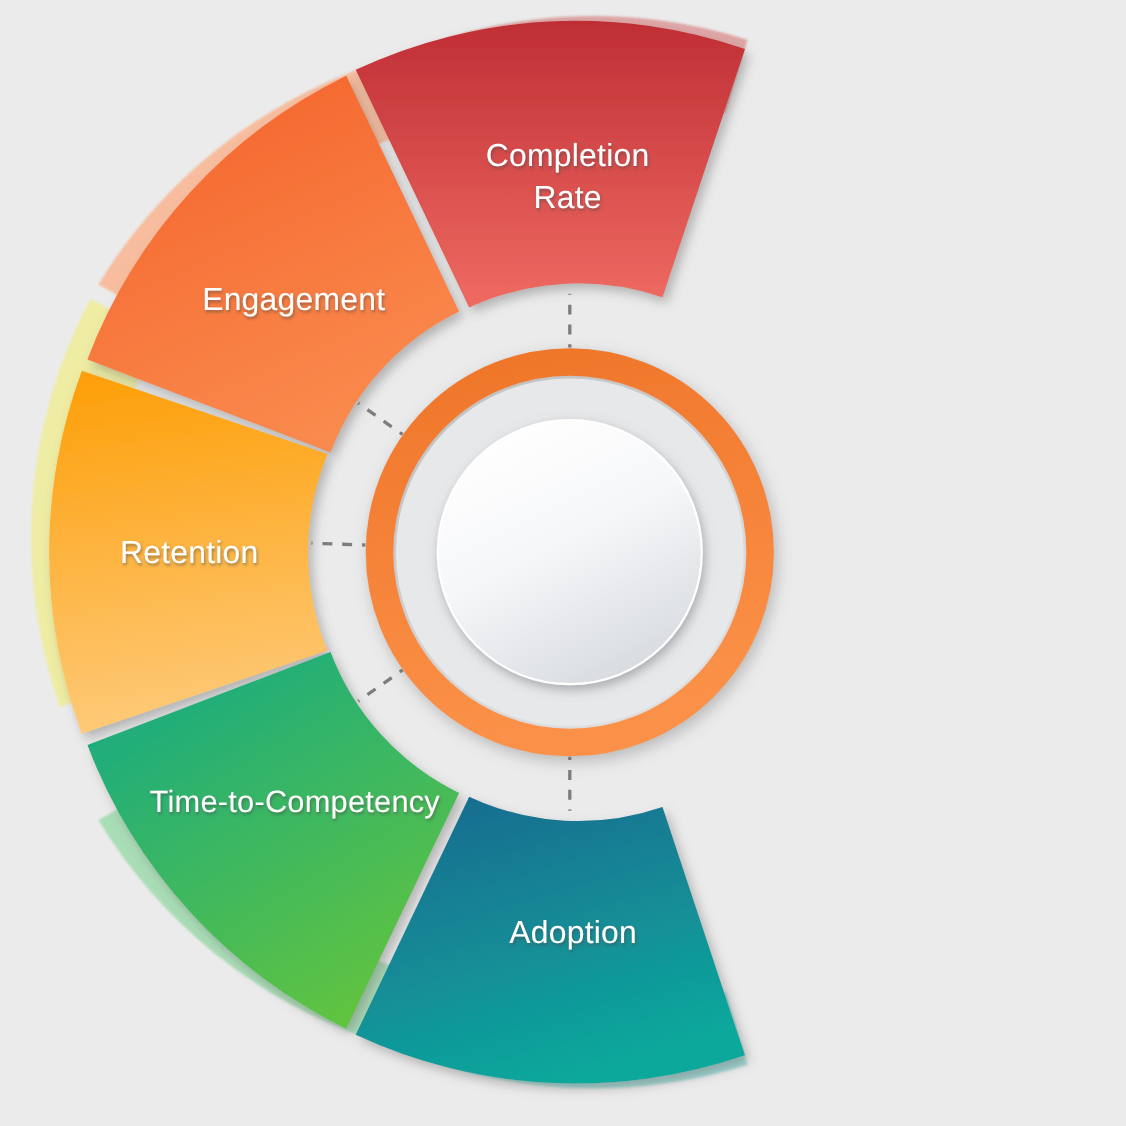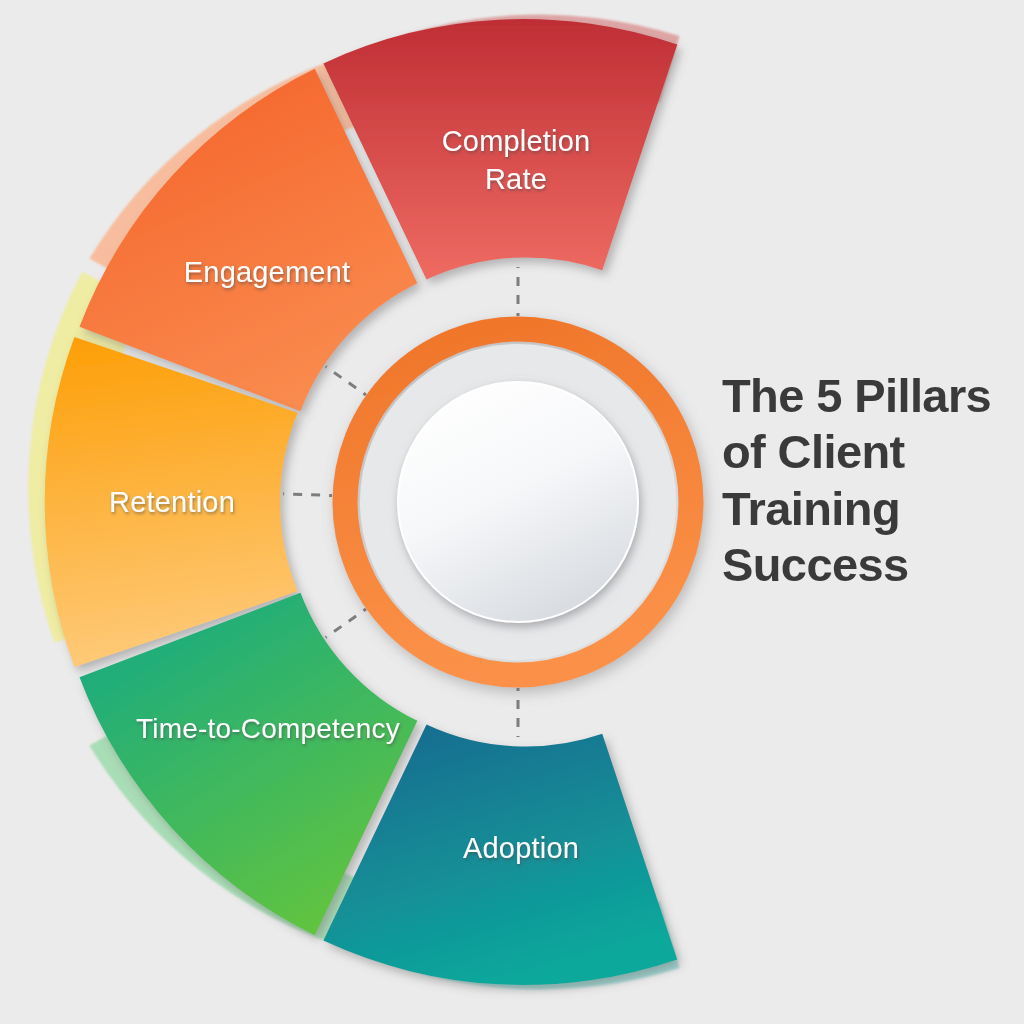--- a/index.html
+++ b/index.html
@@ -159,15 +159,14 @@
       <text class="petal-label" x="267" y="274">Engagement</text>
 
       <text class="petal-label" x="172" y="504">Retention</text>
 
       <text class="petal-label small" x="268" y="731">Time-to-Competency</text>
 
       <text class="petal-label" x="521" y="850">Adoption</text>
     </g>
   </svg>
 
-  <div id="title-block">The 5 Pillars of Client Training Success</div>
 
 </div>
 
 </body></html>

